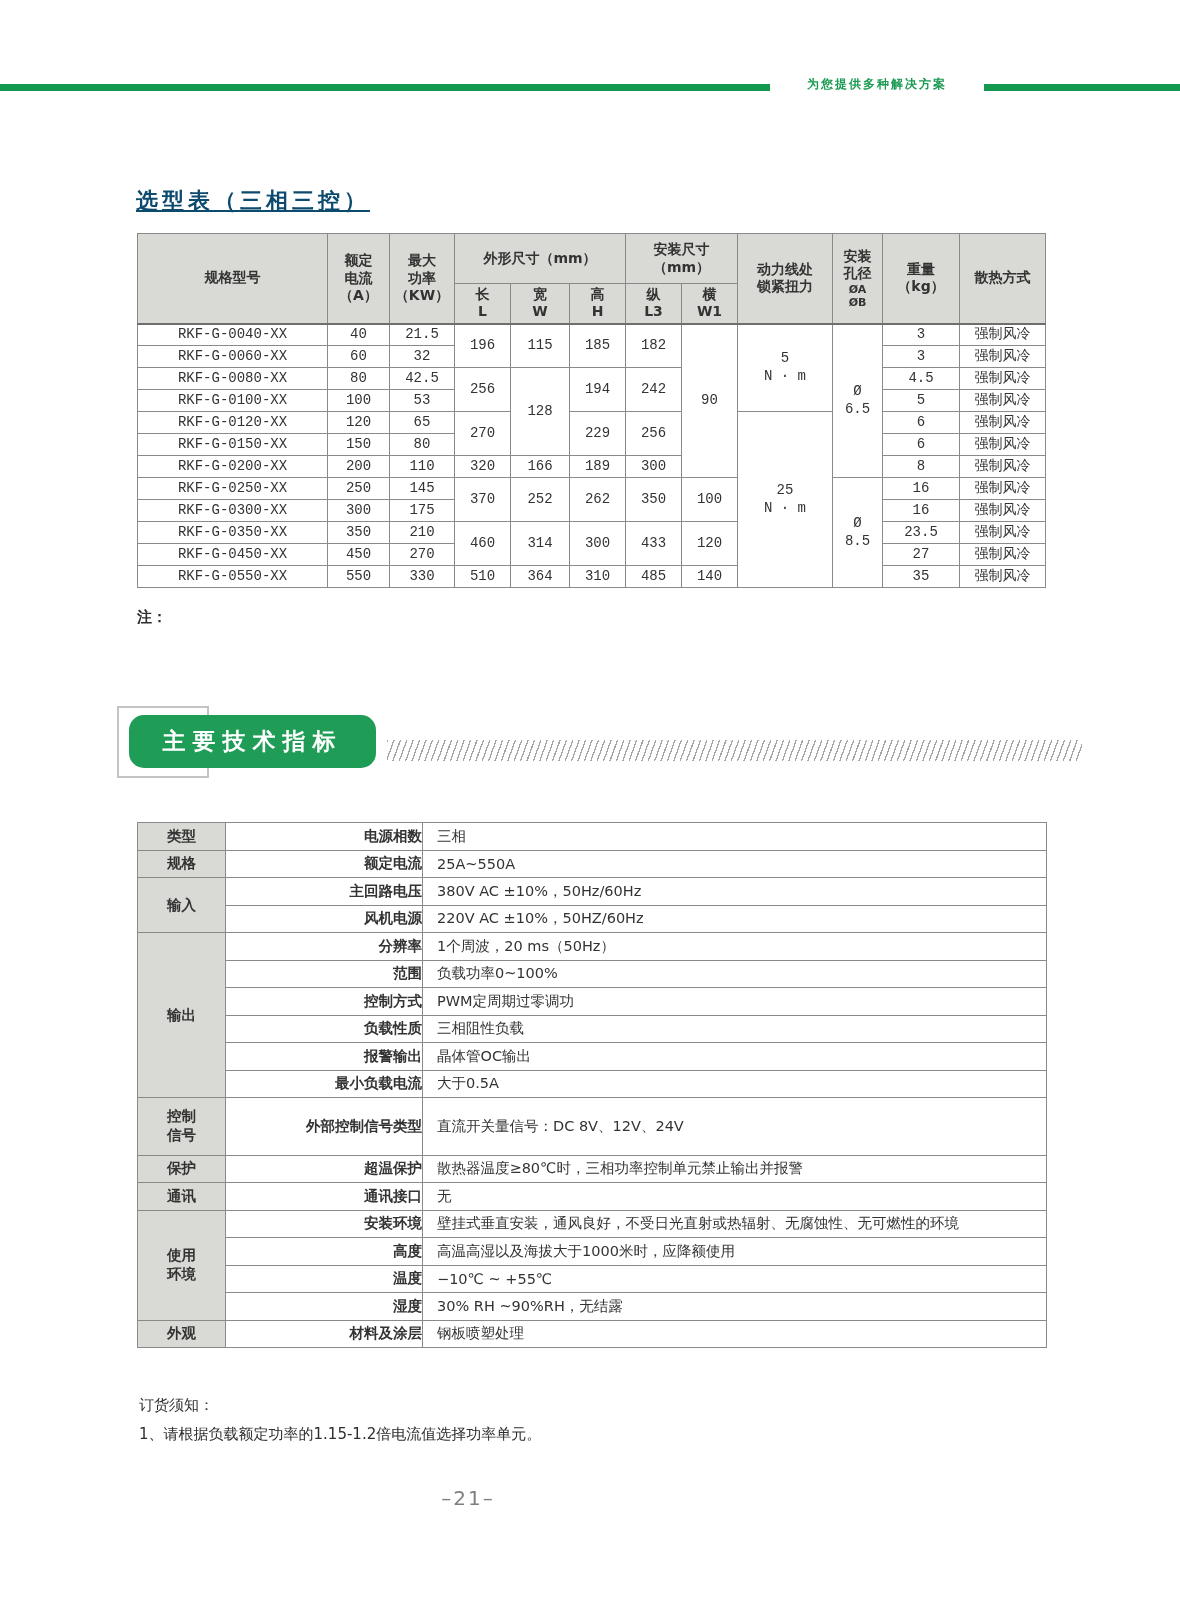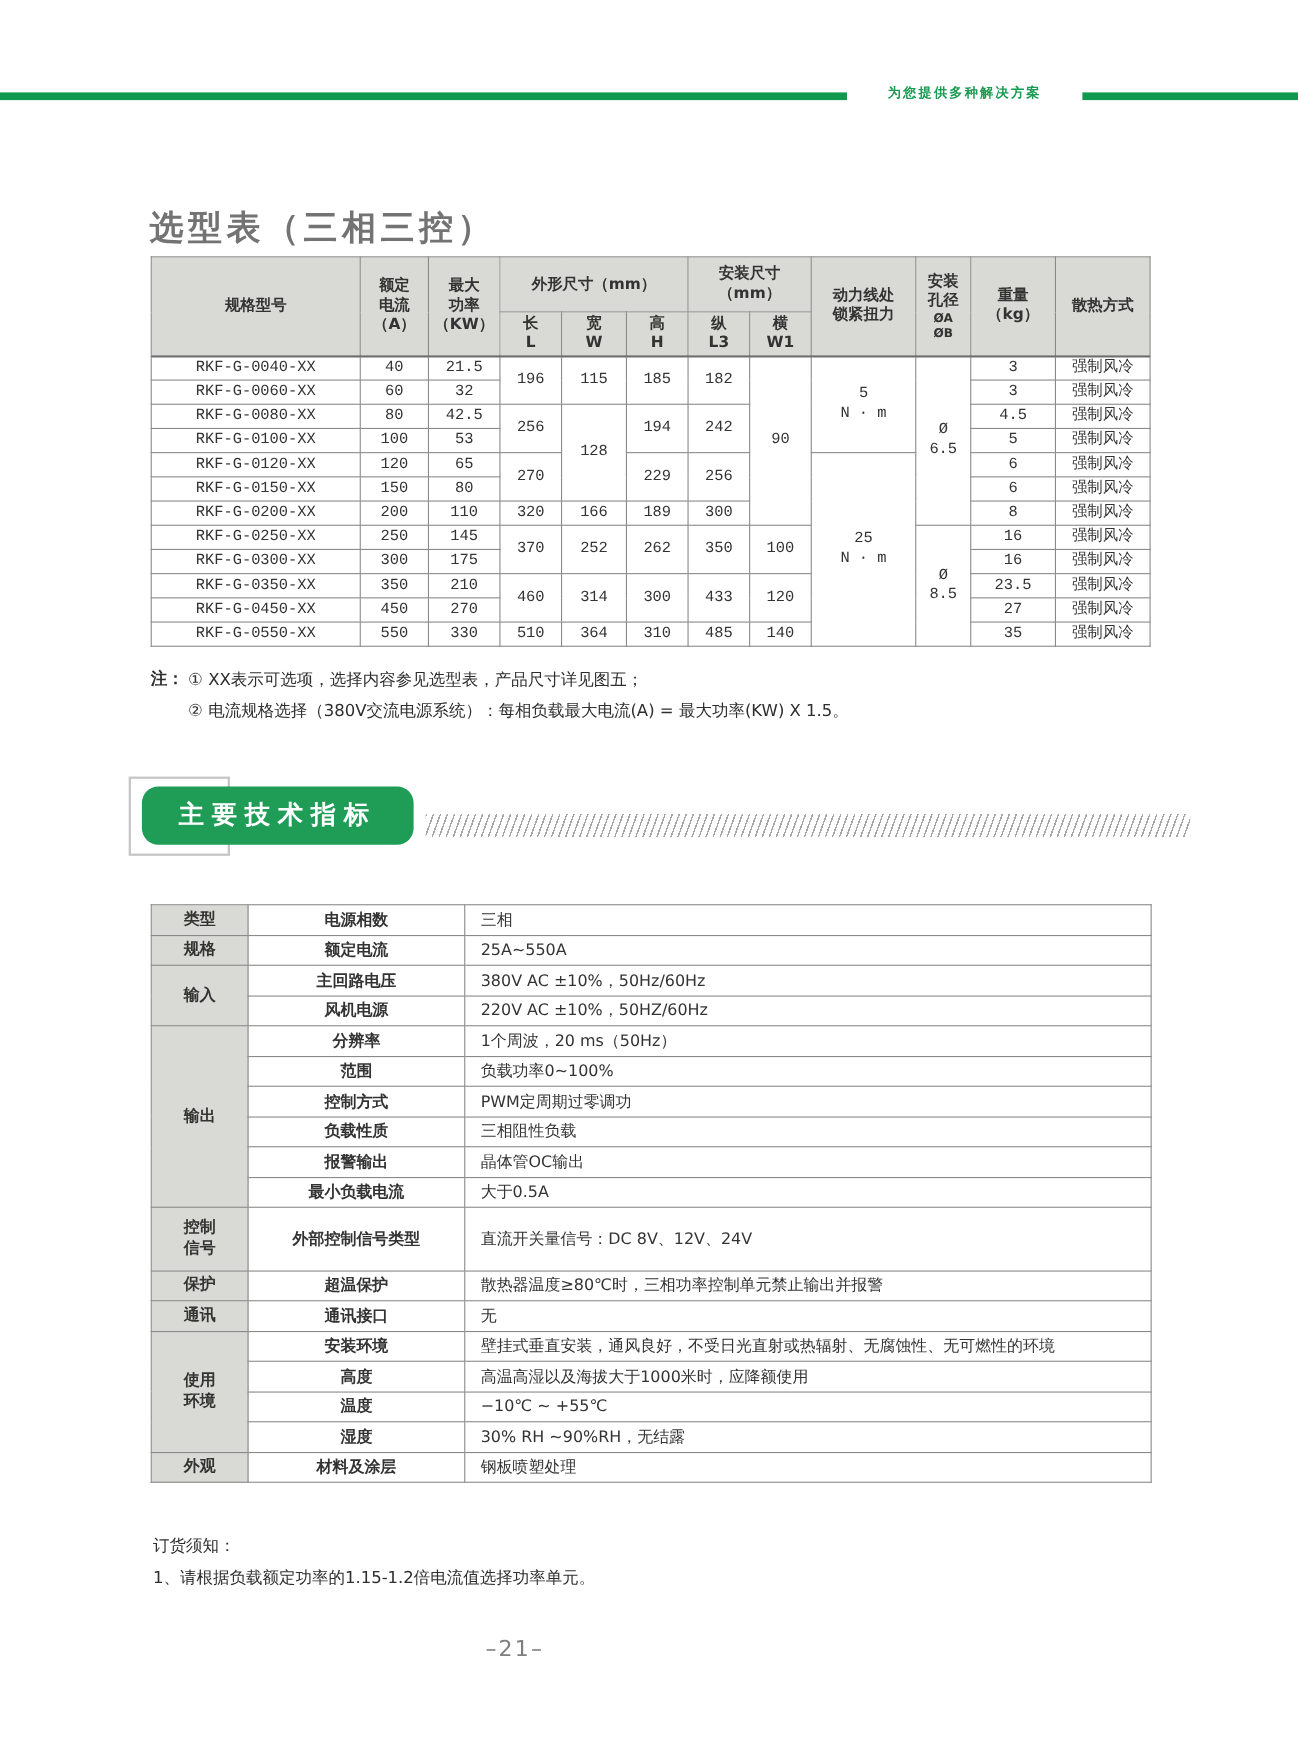--- a/index.html
+++ b/index.html
@@ -16,22 +16,22 @@
   .pre{white-space:pre-line;line-height:1.25;}
 
   
   .topline{position:absolute;top:84px;height:7px;background:var(--green);}
   #line-left{left:0;width:770px;}
   #line-right{left:984px;width:196px;}
   #tagline{position:absolute;left:770px;top:76px;width:214px;text-align:center;
     font-size:12px;font-weight:bold;color:var(--green-text);letter-spacing:2px;}
 
   
-  #doc-title{position:absolute;left:136px;top:186px;font-size:31px;font-weight:bold;
-    color:#737373;letter-spacing:4px;}
+  #doc-title{position:absolute;left:136px;top:186px;font-size:22px;font-weight:bold;
+    color:#0c4a6e;letter-spacing:4px;text-decoration:underline;}
 
   
   #t1{position:absolute;left:137px;top:233px;}
   #t1 table{border-collapse:collapse;table-layout:fixed;width:908px;border:1.5px solid var(--bdr-dark);}
   #t1 th,#t1 td{border:1px solid var(--bdr);font-size:14px;text-align:center;
     vertical-align:middle;padding:0;color:var(--ink);overflow:hidden;}
   #t1 thead th{background:var(--hdr-bg);font-weight:600;}
   #t1 thead{border-bottom:2px solid var(--bdr-dark);}
   #t1 thead tr:nth-child(1){height:50px;}
   #t1 thead tr:nth-child(2){height:40px;}
@@ -53,21 +53,21 @@
   #hatch{position:absolute;left:387px;top:740px;width:695px;height:21px;
     background:repeating-linear-gradient(110deg,#a6a6a6 0 1.3px,transparent 1.3px 6px);}
 
   
   #t2{position:absolute;left:137px;top:822px;}
   #t2 table{border-collapse:collapse;table-layout:fixed;width:909px;border:1.5px solid var(--bdr-dark);}
   #t2 td{border:1px solid var(--bdr);font-size:14.5px;vertical-align:middle;padding:0;}
   #t2 tr{height:27.5px;}
   #t2 tr.tall{height:57.5px;}
   #t2 .cat{background:var(--hdr-bg);font-weight:bold;text-align:center;white-space:pre-line;line-height:1.3;}
-  #t2 .sub{text-align:center;font-weight:600;font-family:Liberation Mono, monospace;}
+  #t2 .sub{text-align:right;font-weight:600;font-family:Liberation Mono, monospace;}
   #t2 .val{text-align:left;padding-left:14px;}
 
   
   #order{position:absolute;left:139px;top:1396px;width:900px;font-size:15px;color:#2e2e2e;}
   #order .order-title{font-weight:normal;margin-bottom:9px;}
   #order .order-item{line-height:1.35;}
 
   
   #pageno{position:absolute;left:0;top:1486px;width:936px;text-align:center;
     color:#7e7e7e;font-size:20px;letter-spacing:2px;}
@@ -258,24 +258,20 @@
           <td class="pre">35</td>
           <td class="pre">强制风冷</td>
         </tr>
       </tbody>
   </table>
 </div>
 
 <div id="notes">
   <div class="note-row">
     <span class="note-label">注：</span>
-    <div id="note-lines">
-        <div class="note-line">① XX表示可选项，选择内容参见选型表，产品尺寸详见图五；</div>
-        <div class="note-line">② 电流规格选择（380V交流电源系统）：每相负载最大电流(A) = 最大功率(KW) X 1.5。</div>
-      </div>
   </div>
 </div>
 
 <div id="banner-ghost"></div>
 <div id="banner-box">
   <span>主要技术指标</span>
 </div>
 <div id="hatch"></div>
 
 <div id="t2">

